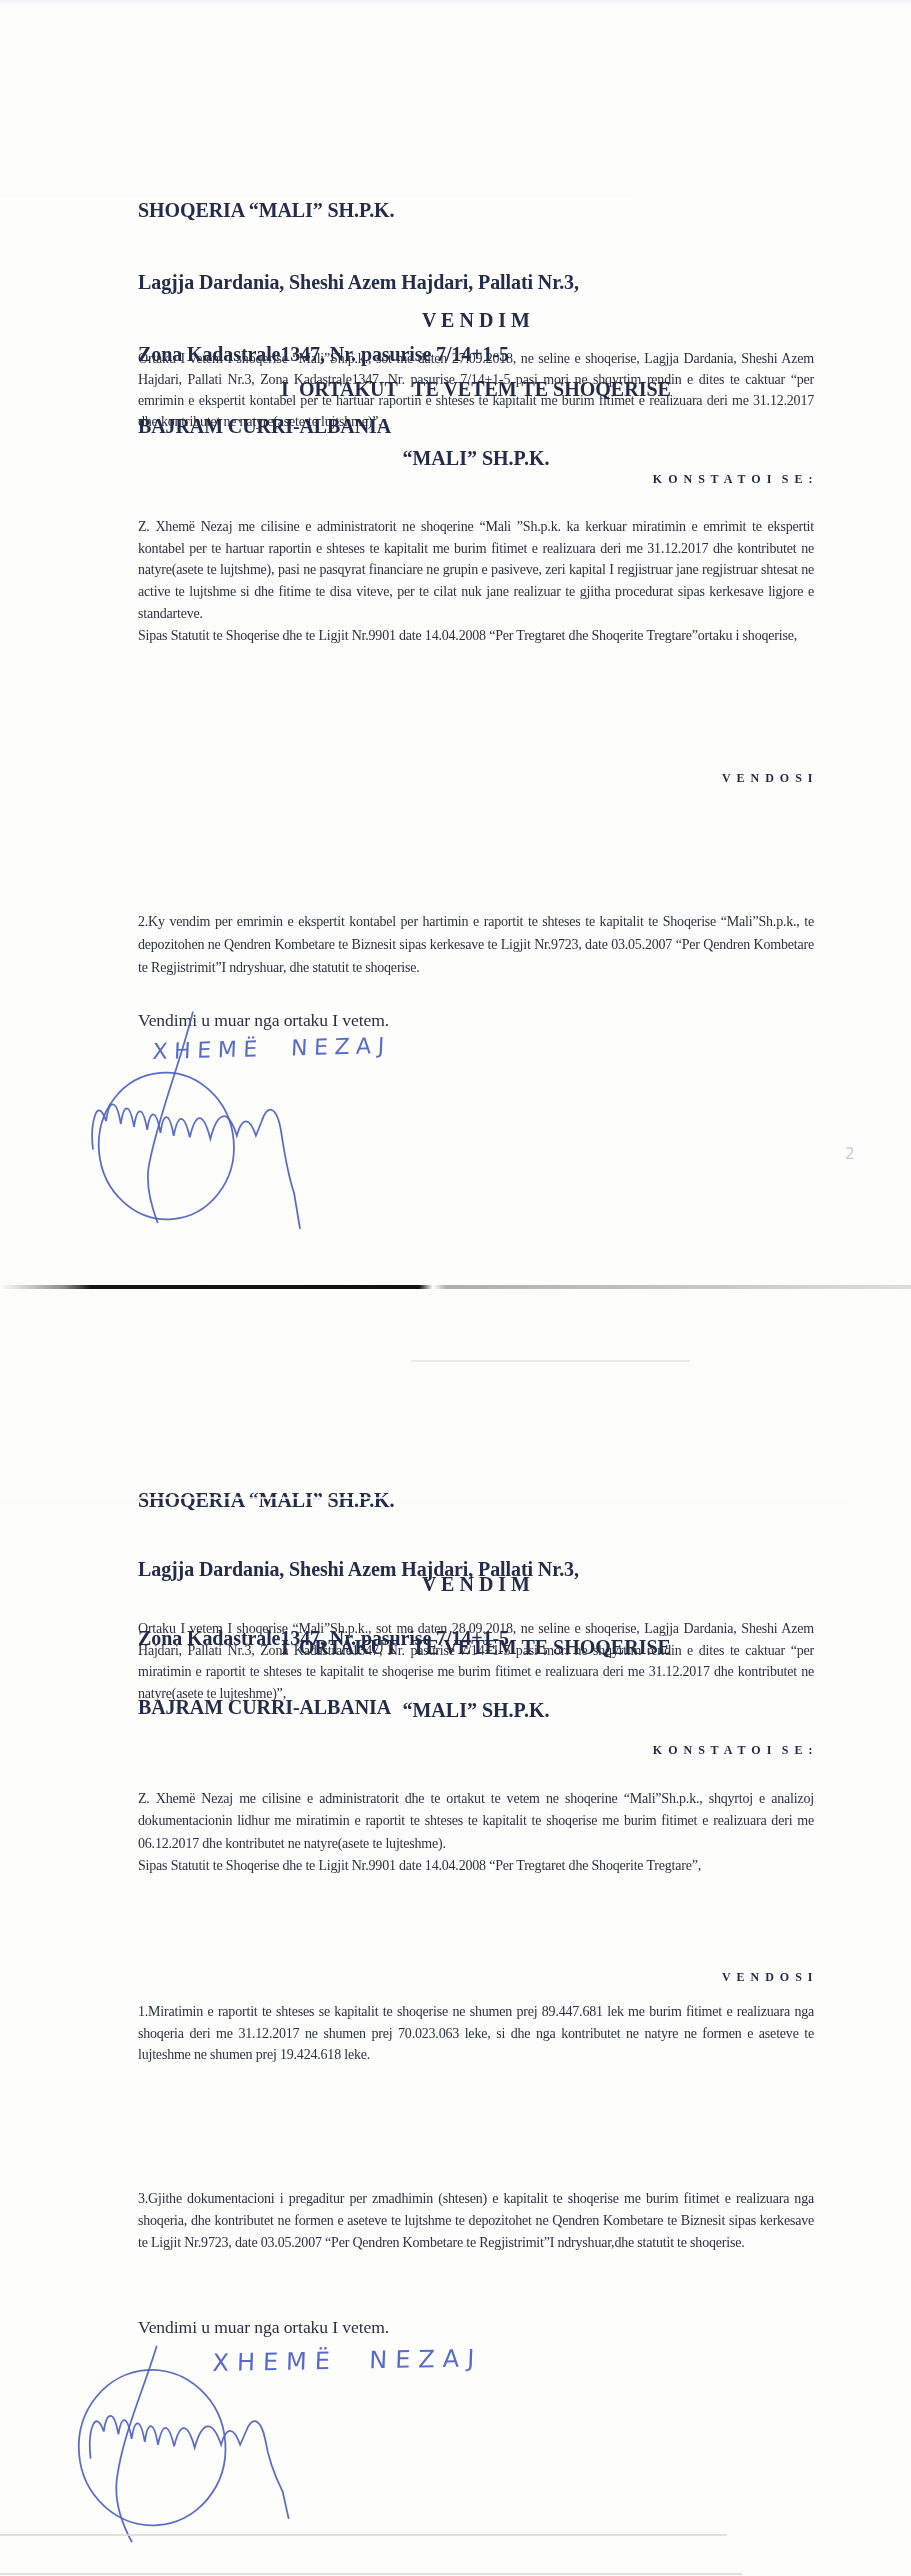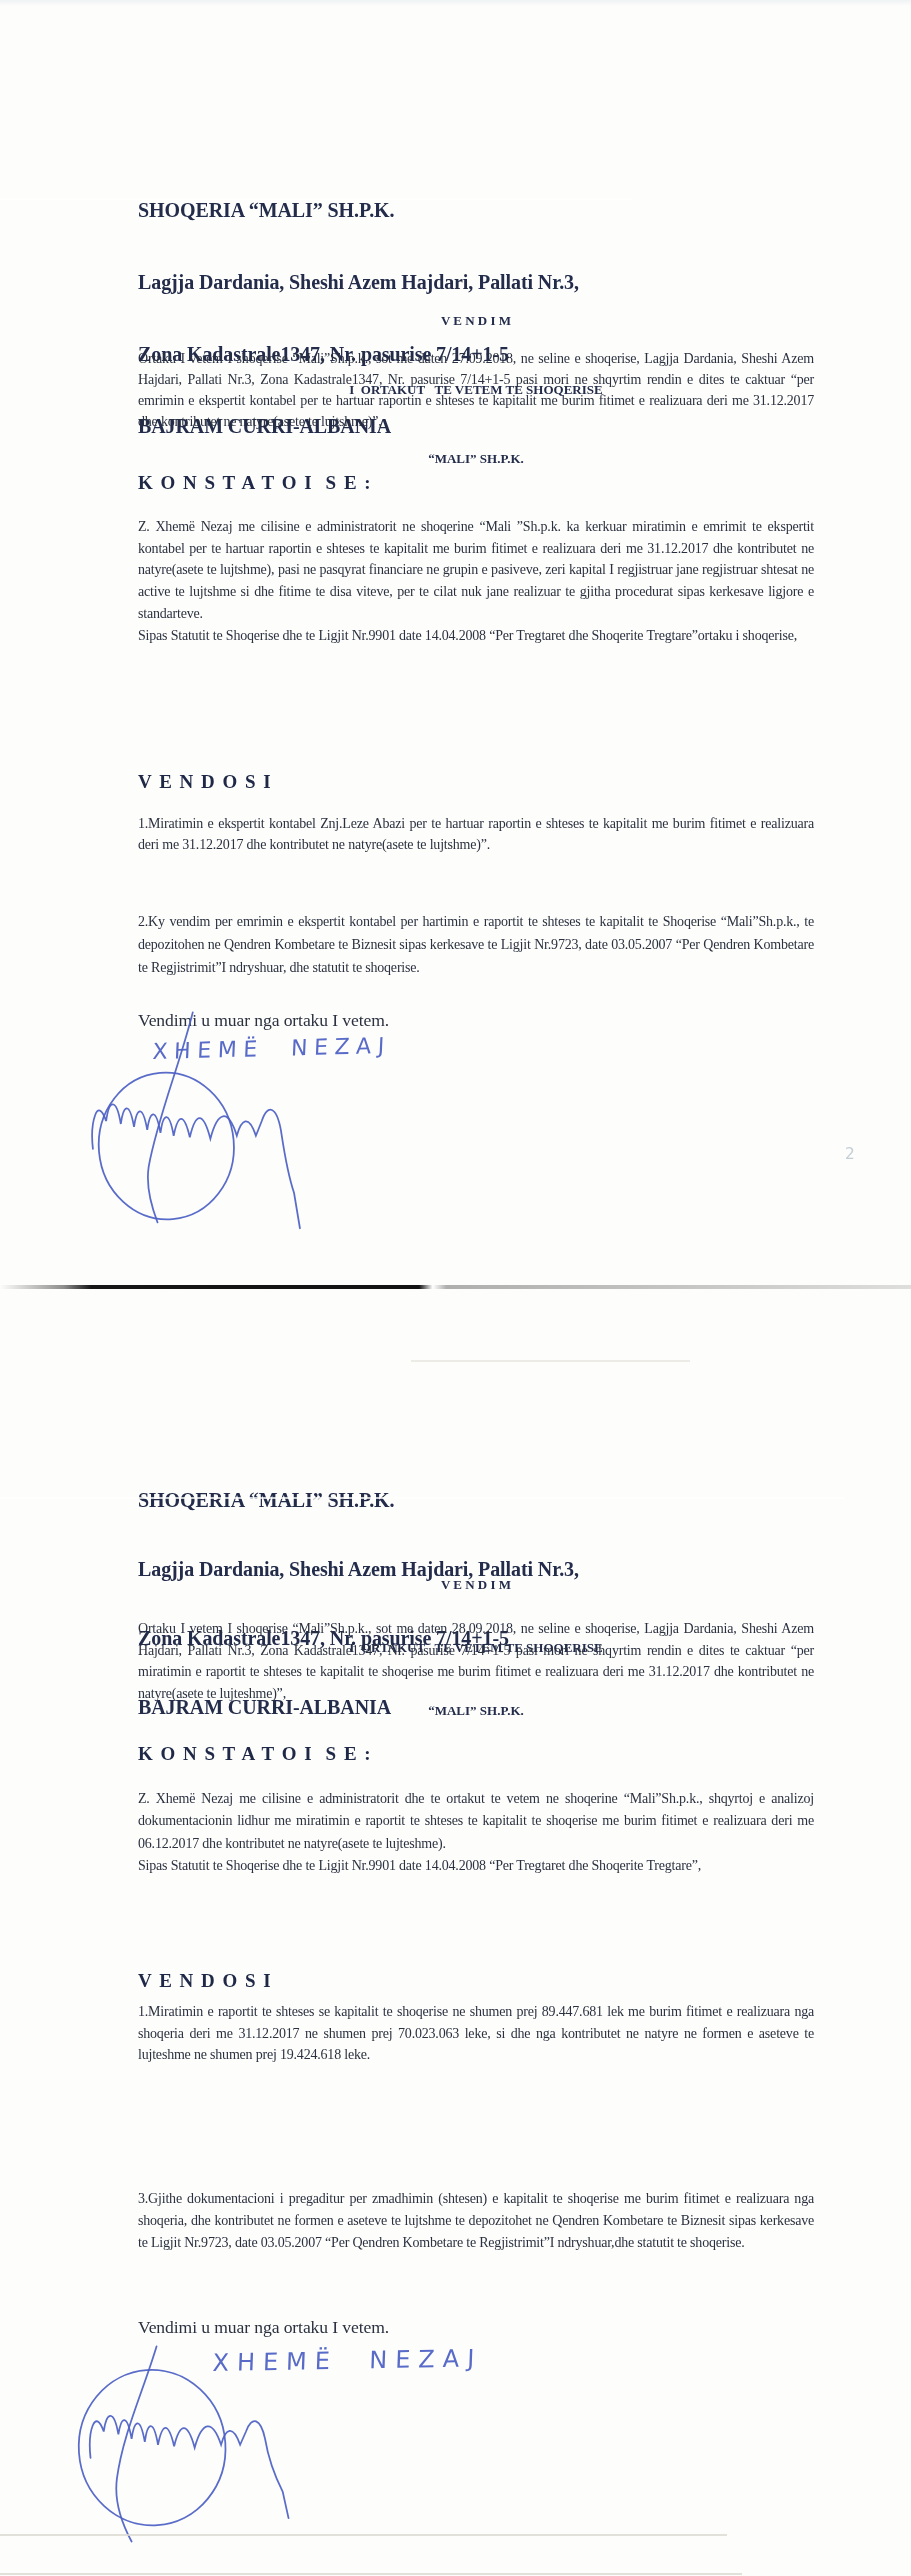--- a/index.html
+++ b/index.html
@@ -18,23 +18,23 @@
   }
   .page{position:absolute;left:0;width:911px;}
   .page1{top:0;height:1287px;}
   .page2{top:1287px;height:1289px;}
 
   .abs{position:absolute;}
   .col{left:138px;width:676px;}
 
   .hdr{font-weight:bold;font-size:20px;line-height:24px;color:#232c4a;letter-spacing:-0.1px;white-space:pre-wrap;}
   .page2 .hdr{line-height:23px;}
-  .title{text-align:center;font-weight:bold;font-size:13px;line-height:23px;color:#232c4a;white-space:pre-wrap;}
+  .title{text-align:center;font-weight:bold;font-size:20px;line-height:23px;color:#232c4a;white-space:pre-wrap;}
   .page2 .title{line-height:21px;}
-  .heading{text-align:left;font-weight:bold;font-size:19px;color:#1f2947;letter-spacing:1.5px;white-space:pre-wrap;}
+  .heading{text-align:right;font-weight:bold;font-size:12px;color:#1f2947;letter-spacing:1.5px;white-space:pre-wrap;}
 
   .para{font-size:14px;line-height:21px;letter-spacing:-0.2px;text-align:justify;margin:0;color:#2b3140;}
   .lh295 .para, .para.lh295{line-height:21.7px;}
   .lh305 .para, .para.lh305{line-height:22.4px;}
   .lh30 .para, .para.lh30{line-height:22px;}
   .lh31 .para, .para.lh31{line-height:23px;}
   .closing{font-size:17.6px;letter-spacing:-0.1px;color:#2b3140;}
 
   .ink{color:#4c5fc4;}
   .sig-name{
@@ -84,21 +84,20 @@
 
     <div class="abs col heading" style="top:472px;">K O N S T A T O I  S E :</div>
 
     <div class="abs col lh295" style="top:516px;">
       <p class="para">Z. Xhemë Nezaj me cilisine e administratorit ne shoqerine “Mali ”Sh.p.k.  ka  kerkuar miratimin e emrimit te ekspertit kontabel per te hartuar raportin e shteses te kapitalit me burim fitimet e realizuara deri me 31.12.2017 dhe kontributet ne natyre(asete te lujtshme), pasi ne pasqyrat financiare ne grupin e pasiveve, zeri kapital I regjistruar jane regjistruar shtesat ne active te lujtshme si dhe fitime te disa viteve, per te cilat nuk jane realizuar te gjitha procedurat sipas kerkesave ligjore e standarteve.</p>
       <p class="para">Sipas Statutit te Shoqerise  dhe  te   Ligjit Nr.9901 date 14.04.2008 “Per Tregtaret dhe Shoqerite Tregtare”ortaku i shoqerise,</p>
     </div>
 
     <div class="abs col heading" style="top:771px;">V E N D O S I</div>
 
-    <p class="abs col para" style="top:813px;">1.Miratimin e ekspertit kontabel Znj.Leze Abazi per te hartuar raportin e shteses te kapitalit me burim fitimet e realizuara deri me 31.12.2017 dhe kontributet ne natyre(asete te lujtshme)”.</p>
     <p class="abs col para lh31" style="top:910px;">2.Ky vendim per emrimin e ekspertit kontabel per hartimin e raportit te shteses te kapitalit te  Shoqerise “Mali”Sh.p.k.,  te depozitohen ne  Qendren Kombetare te Biznesit sipas kerkesave te   Ligjit   Nr.9723, date 03.05.2007 “Per Qendren Kombetare te Regjistrimit”I ndryshuar, dhe statutit te shoqerise.</p>
 
     <div class="abs col closing" style="top:1010px;">Vendimi  u muar  nga  ortaku I vetem.</div>
 
     <div class="abs ink sig-name" style="left:153px;top:1039px;">XHEMË  NEZAJ</div>
 
     <svg class="abs sig-svg" style="left:87px;top:1008px;" width="235" height="232" viewBox="0 0 320 316" aria-hidden="true">
       <ellipse cx="108" cy="188" rx="92" ry="100" transform="rotate(-5 108 188)"></ellipse>
       <path d="M144,6 C126,78 96,150 84,216 C80,242 86,266 96,292"></path>
       <path d="M8,192 C4,156 14,118 26,154 C30,124 40,122 46,158 C50,130 58,128 64,162 C68,134 76,132 82,166 C86,138 94,136 100,170 C104,142 112,140 118,174 C124,144 132,142 140,176 C148,142 158,140 168,178 C178,140 192,136 204,174 C210,152 220,144 230,174 L238,154 C246,130 258,134 264,166 C268,192 272,222 282,252 L290,300"></path>

